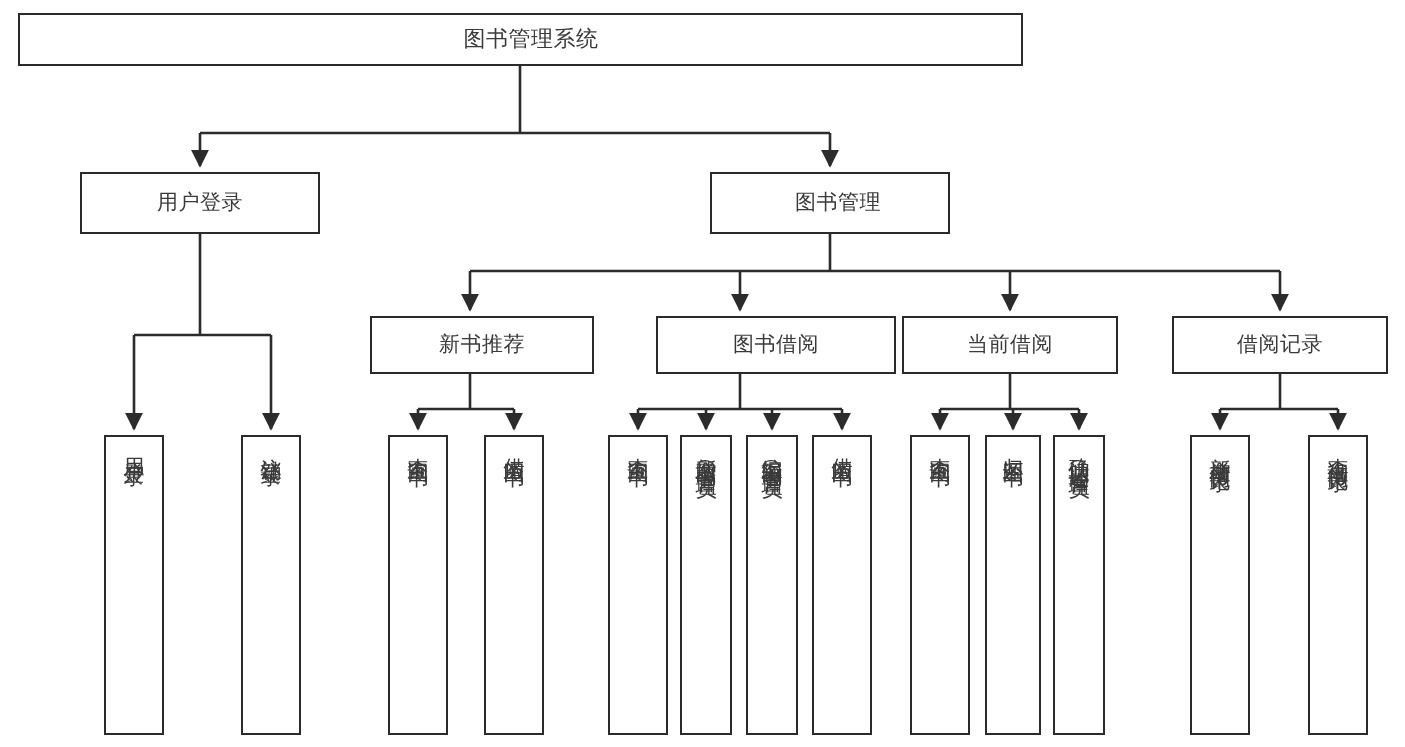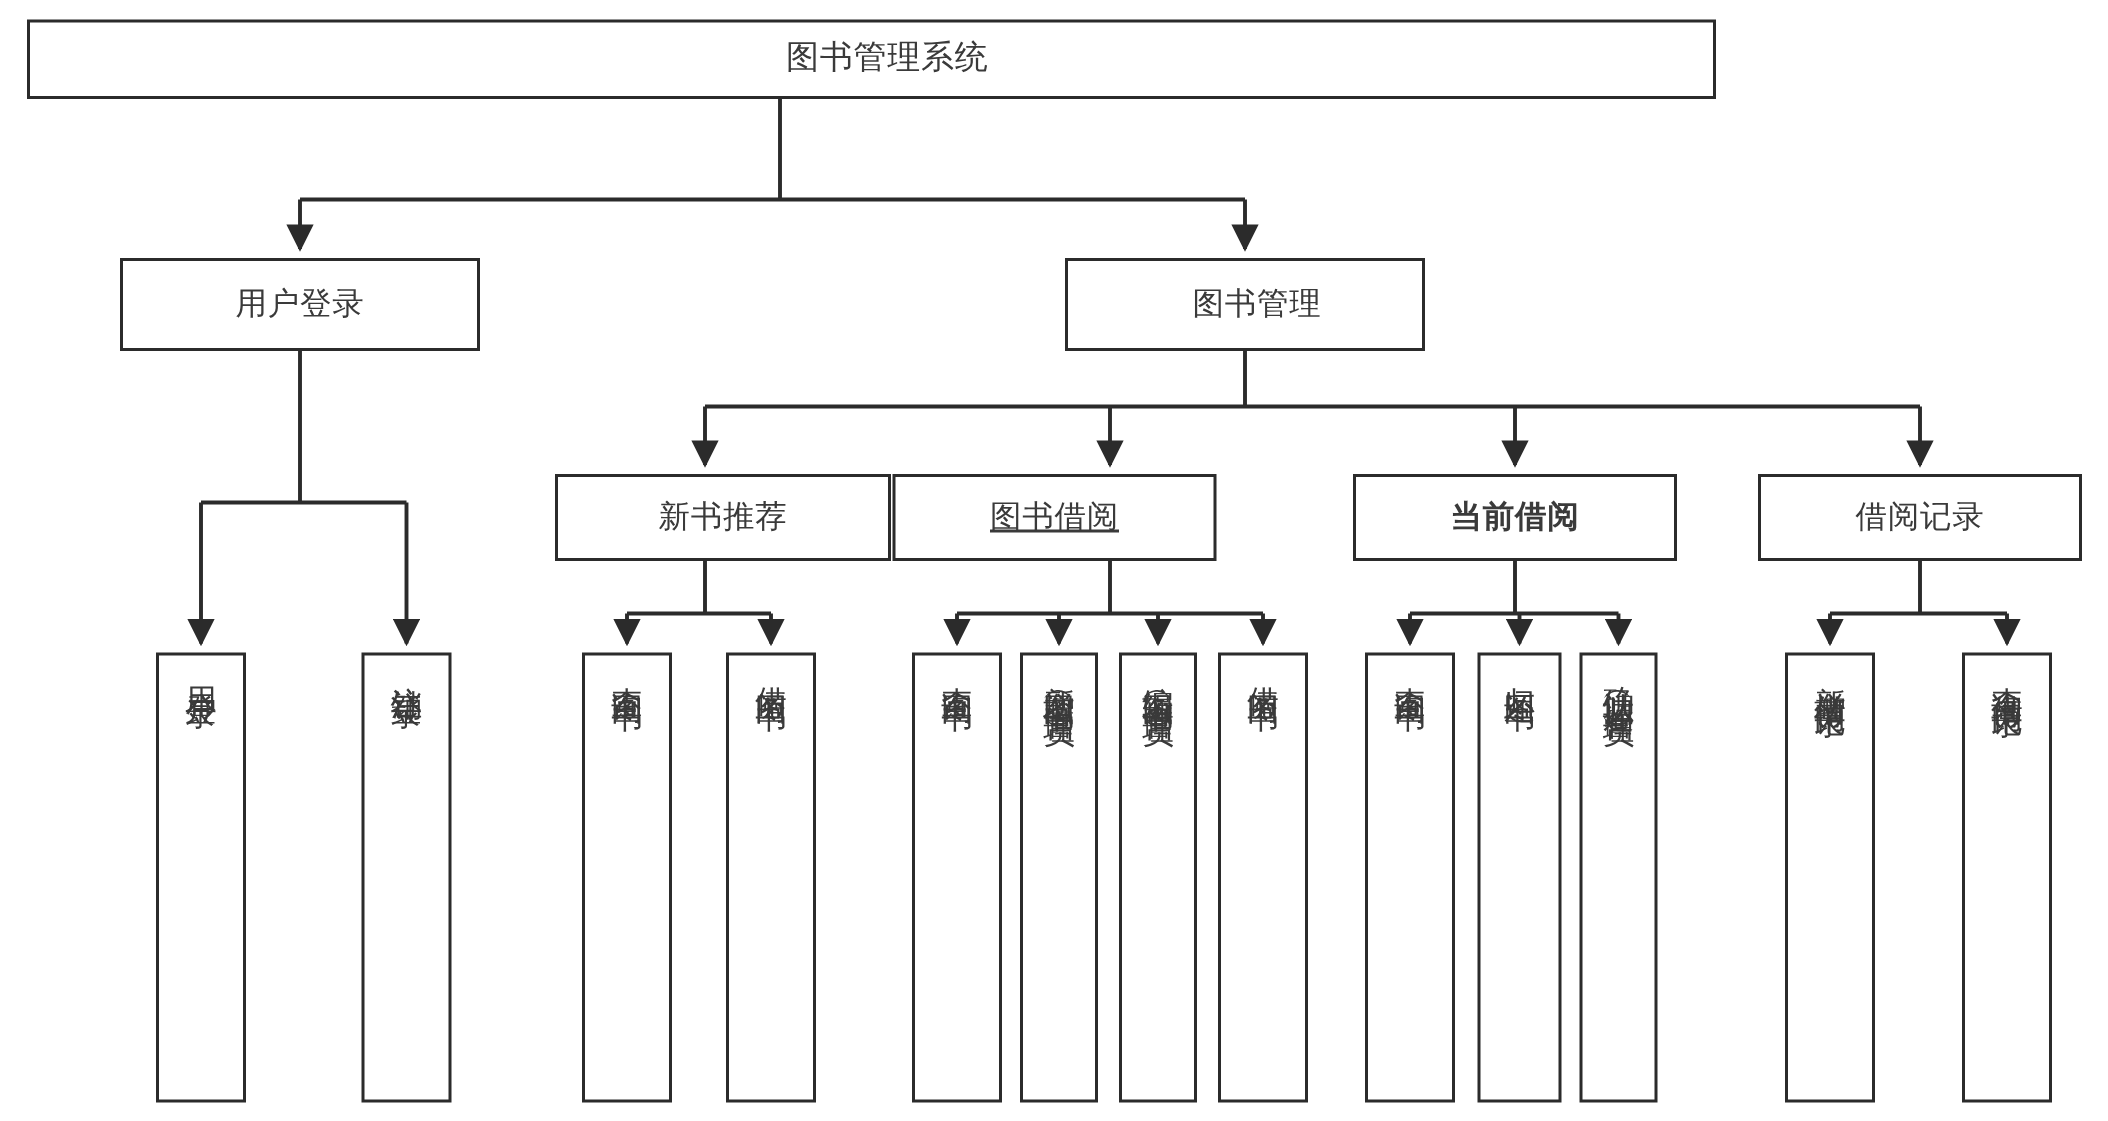--- a/index.html
+++ b/index.html
@@ -118,41 +118,41 @@
       <path d="M 1013 409 L 1013 429" marker-end="url(#arrow)"></path>
       <path d="M 1079 409 L 1079 429" marker-end="url(#arrow)"></path>
 
       <path d="M 1280 374 L 1280 409"></path>
       <path d="M 1220 409 L 1338 409"></path>
       <path d="M 1220 409 L 1220 429" marker-end="url(#arrow)"></path>
       <path d="M 1338 409 L 1338 429" marker-end="url(#arrow)"></path>
     </g>
   </svg>
 
-  <div class="node node-h node-root" id="root-node" style="left: 18px; top: 13px; width: 1126px; height: 53px; padding-left: 21px;">
+  <div class="node node-h node-root" id="root-node" style="left: 18px; top: 13px; width: 1005px; height: 53px; padding-left: 21px;">
     <span>图书管理系统</span>
   </div>
 
   <div id="level2-layer">
       <div class="node node-h" style="left: 80px; top: 172px; width: 240px; height: 62px;">
         <span>用户登录</span>
       </div>
       <div class="node node-h" style="left: 710px; top: 172px; width: 240px; height: 62px; padding-left: 16px;">
         <span>图书管理</span>
       </div>
     </div>
 
   <div id="level3-layer">
       <div class="node node-h" style="left: 370px; top: 316px; width: 224px; height: 58px;">
         <span>新书推荐</span>
       </div>
-      <div class="node node-h" style="left: 595px; top: 316px; width: 216px; height: 58px; text-decoration: underline;">
+      <div class="node node-h" style="left: 656px; top: 316px; width: 240px; height: 58px;">
         <span>图书借阅</span>
       </div>
-      <div class="node node-h" style="left: 902px; top: 316px; width: 216px; height: 58px; font-weight: bold;">
+      <div class="node node-h" style="left: 902px; top: 316px; width: 216px; height: 58px;">
         <span>当前借阅</span>
       </div>
       <div class="node node-h" style="left: 1172px; top: 316px; width: 216px; height: 58px;">
         <span>借阅记录</span>
       </div>
     </div>
 
   <div id="leaf-layer">
       <div class="node node-v" style="left: 104px; top: 435px; width: 60px; height: 300px;">
         <span class="vlabel">用户登录</span>

